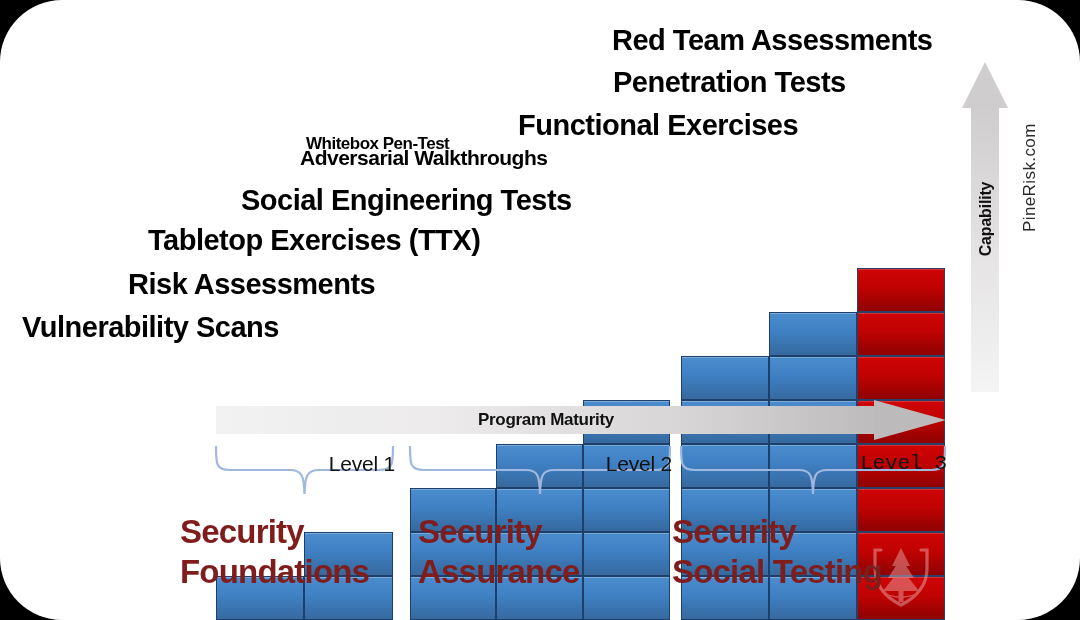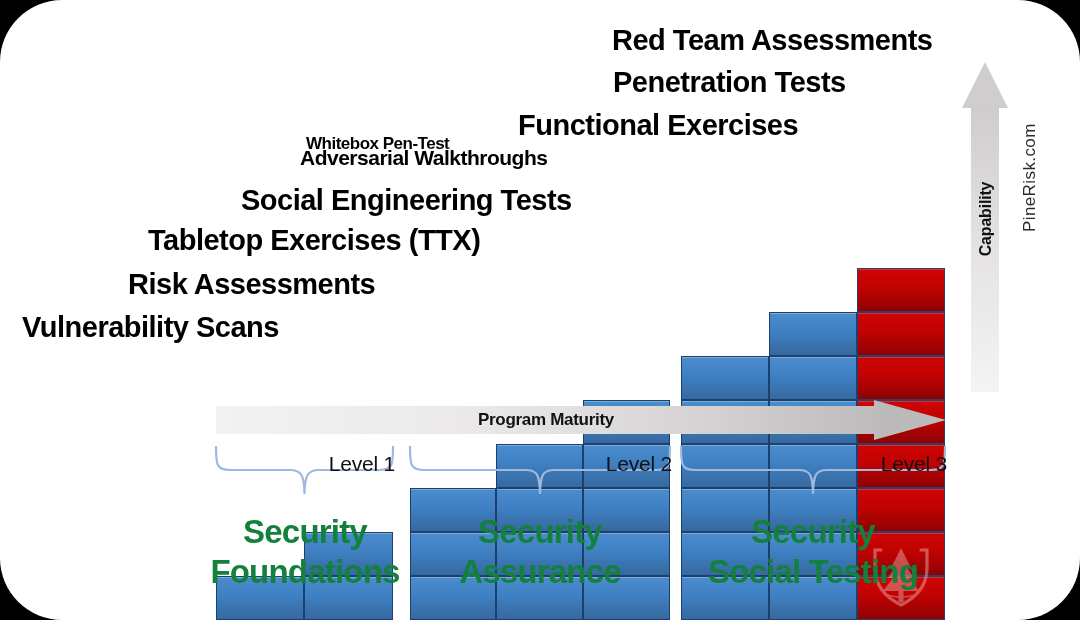--- a/index.html
+++ b/index.html
@@ -82,22 +82,22 @@
   }
 
   
   .brace{ position:absolute; top:444px; height:52px; }
   .brace svg{ display:block; }
   .lvl{
     position:absolute; top:452px; text-align:right;
     font-size:21px; color:#111; letter-spacing:-.2px;
   }
   .cat{
-    position:absolute; top:512px; text-align:center;
-    font-size:33px; font-weight:bold; color:#15803d;
+    position:absolute; top:512px; text-align:left;
+    font-size:33px; font-weight:bold; color:#7f1d1d;
     line-height:1.22; letter-spacing:-.8px;
   }
 </style>
 </head>
 <body>
 
 <div id="card">
 
   <div class="steplabel" style="left:22px;  top:311px; font-size:29px;">Vulnerability Scans</div>
   <div class="steplabel" style="left:128px; top:268px; font-size:29px;">Risk Assessments</div>
@@ -211,21 +211,21 @@
     </svg>
   </div>
   <div class="brace" style="left:679px; width:268px;">
     <svg width="268" height="52" viewBox="0 0 268 52">
       <path d="M2 2 C2 20 2 26 16 26 L120 26 C132 26 133.5 32 134 50 C134.5 32 136 26 148 26 L252 26 C266 26 266 20 266 2" fill="none" stroke="#9fb8e0" stroke-width="2.2"></path>
     </svg>
   </div>
 
   <div class="lvl" style="left:214px; width:181px;">Level 1</div>
   <div class="lvl" style="left:408px; width:264px;">Level 2</div>
-  <div class="lvl" style="left:679px; width:268px;">Level 3</div>
+  <div class="lvl" style="left:679px; width:268px;font-family:Liberation Mono, monospace;">Level 3</div>
 
   <div class="cat" style="left:180px; width:250px;">
     <div>Security</div>
     <div>Foundations</div>
   </div>
   <div class="cat" style="left:418px; width:244px;">
     <div>Security</div>
     <div>Assurance</div>
   </div>
   <div class="cat" style="left:672px; width:282px;">

